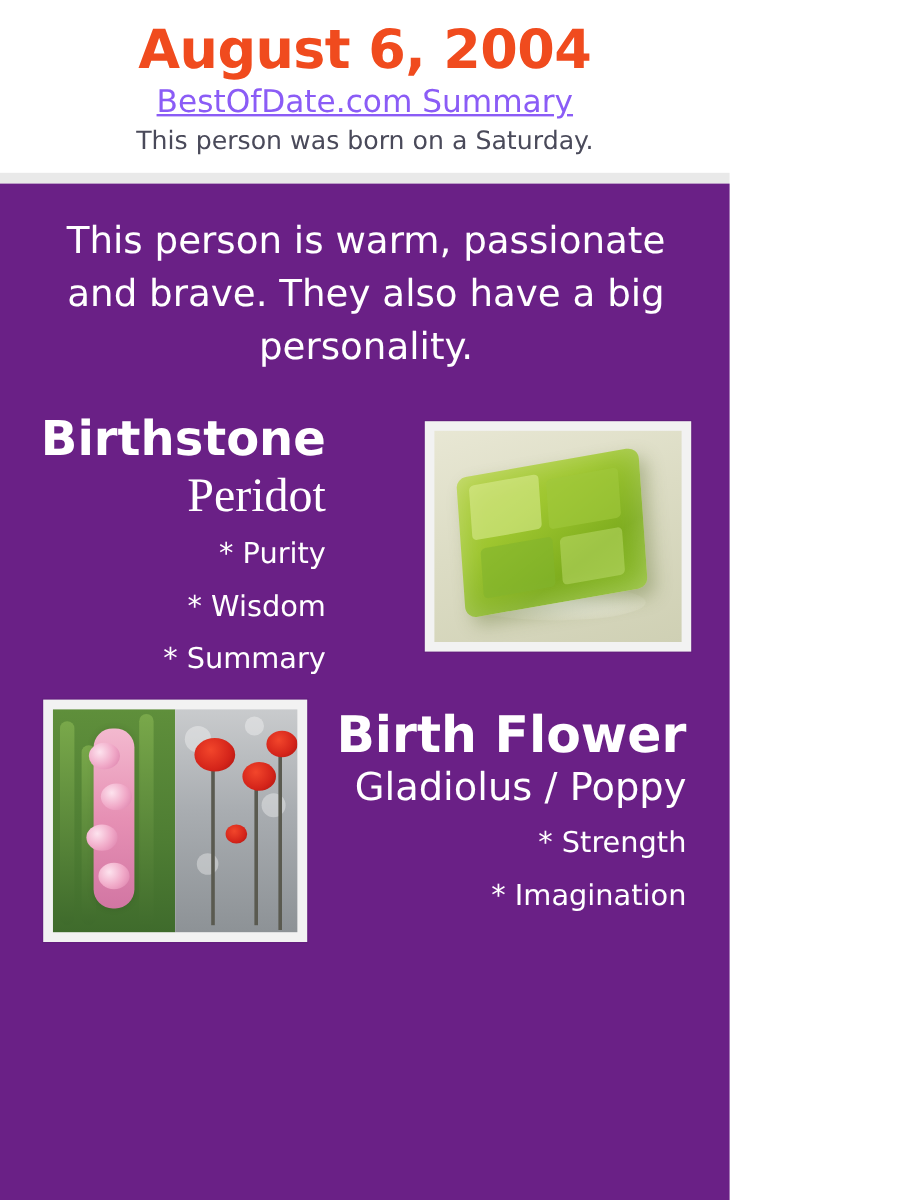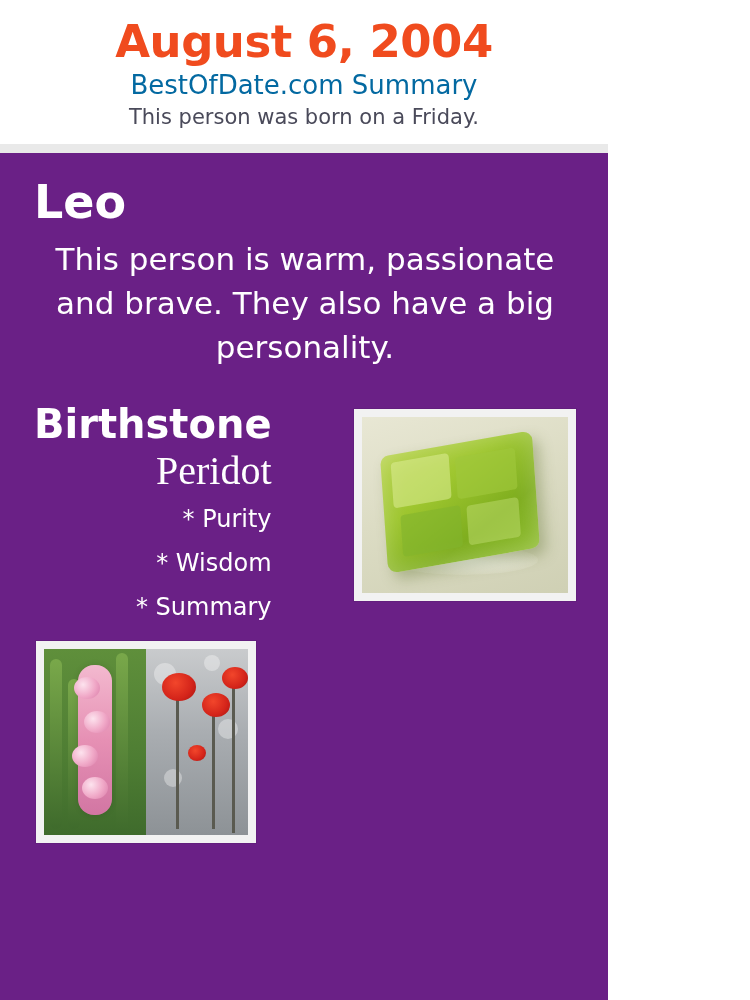--- a/index.html
+++ b/index.html
@@ -30,24 +30,25 @@
   }
   .header-date {
     color: #f04b1e;
     font-size: 45px;
     font-weight: bold;
     line-height: 1.05;
     letter-spacing: -0.5px;
     margin: 0 0 6px 0;
   }
   .header-site {
-    color: #0369a1;
+    color: #8b5cf6;
     font-size: 26px;
     line-height: 1.15;
     margin: 0 0 4px 0;
+    text-decoration: underline;
   }
   .header-sub {
     color: #4a4a5a;
     font-size: 21px;
     line-height: 1.2;
     margin: 0;
   }
   .header-rule {
     height: 9px;
     background: #e9e9e9;
@@ -266,27 +267,26 @@
   .flower-bullet:last-child { margin-bottom: 0; }
 </style>
 </head>
 <body>
 
 <div class="page">
 
   <div class="header">
     <div class="header-date">August 6, 2004</div>
     <div class="header-site">BestOfDate.com Summary</div>
-    <div class="header-sub">This person was born on a Friday.</div>
+    <div class="header-sub">This person was born on a Saturday.</div>
   </div>
   <div class="header-rule"></div>
 
   <div class="content">
 
-    <div class="zodiac-name">Leo</div>
     <div class="zodiac-desc">This person is warm, passionate and brave. They also have a big personality.</div>
 
     <div class="stone-section">
       <div class="stone-text">
         <div class="stone-title">Birthstone</div>
         <div class="stone-name">Peridot</div>
         <div class="bullet">* Purity</div>
         <div class="bullet">* Wisdom</div>
         <div class="bullet">* Summary</div>
       </div>
@@ -324,16 +324,22 @@
             <div class="stem" style="left:30px; top:40px; height:140px;"></div>
             <div class="stem" style="left:66px; top:60px; height:120px;"></div>
             <div class="stem" style="left:86px; top:36px; height:148px;"></div>
             <div class="poppy" style="left:16px; top:24px; width:34px; height:28px;"></div>
             <div class="poppy" style="left:56px; top:44px; width:28px; height:24px;"></div>
             <div class="poppy" style="left:76px; top:18px; width:26px; height:22px;"></div>
             <div class="poppy" style="left:42px; top:96px; width:18px; height:16px;"></div>
           </div>
         </div>
       </div>
+      <div class="flower-text">
+        <div class="flower-title">Birth Flower</div>
+        <div class="flower-name">Gladiolus / Poppy</div>
+        <div class="flower-bullet">* Strength</div>
+        <div class="flower-bullet">* Imagination</div>
+      </div>
     </div>
 
   </div>
 </div>
 
 </body></html>

